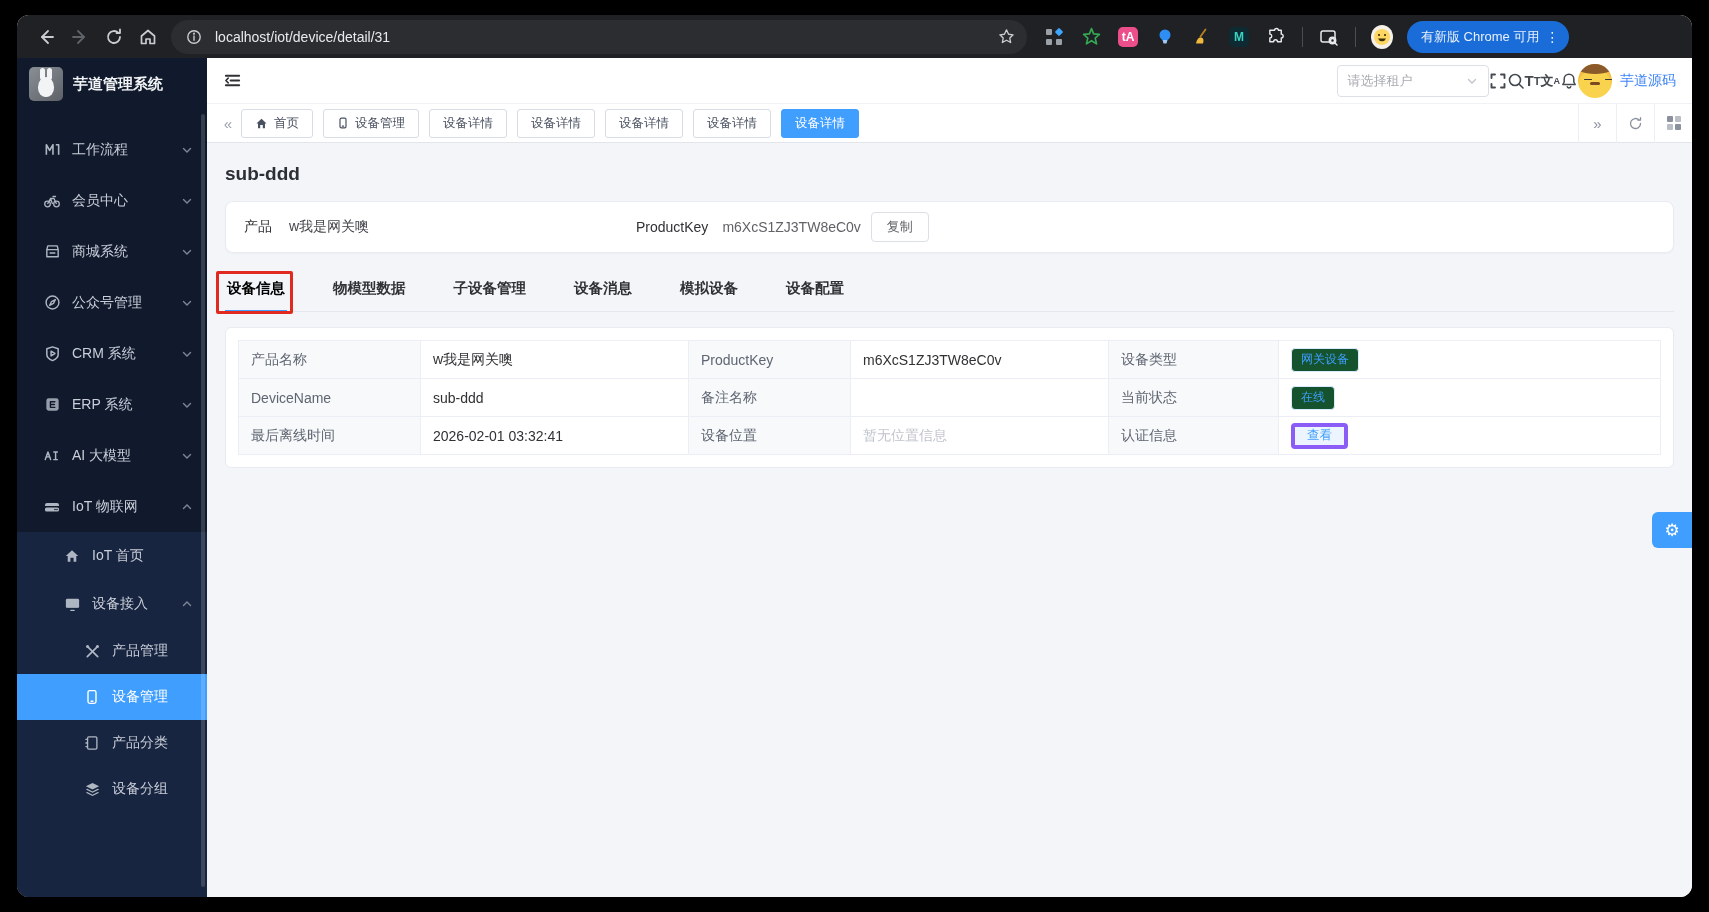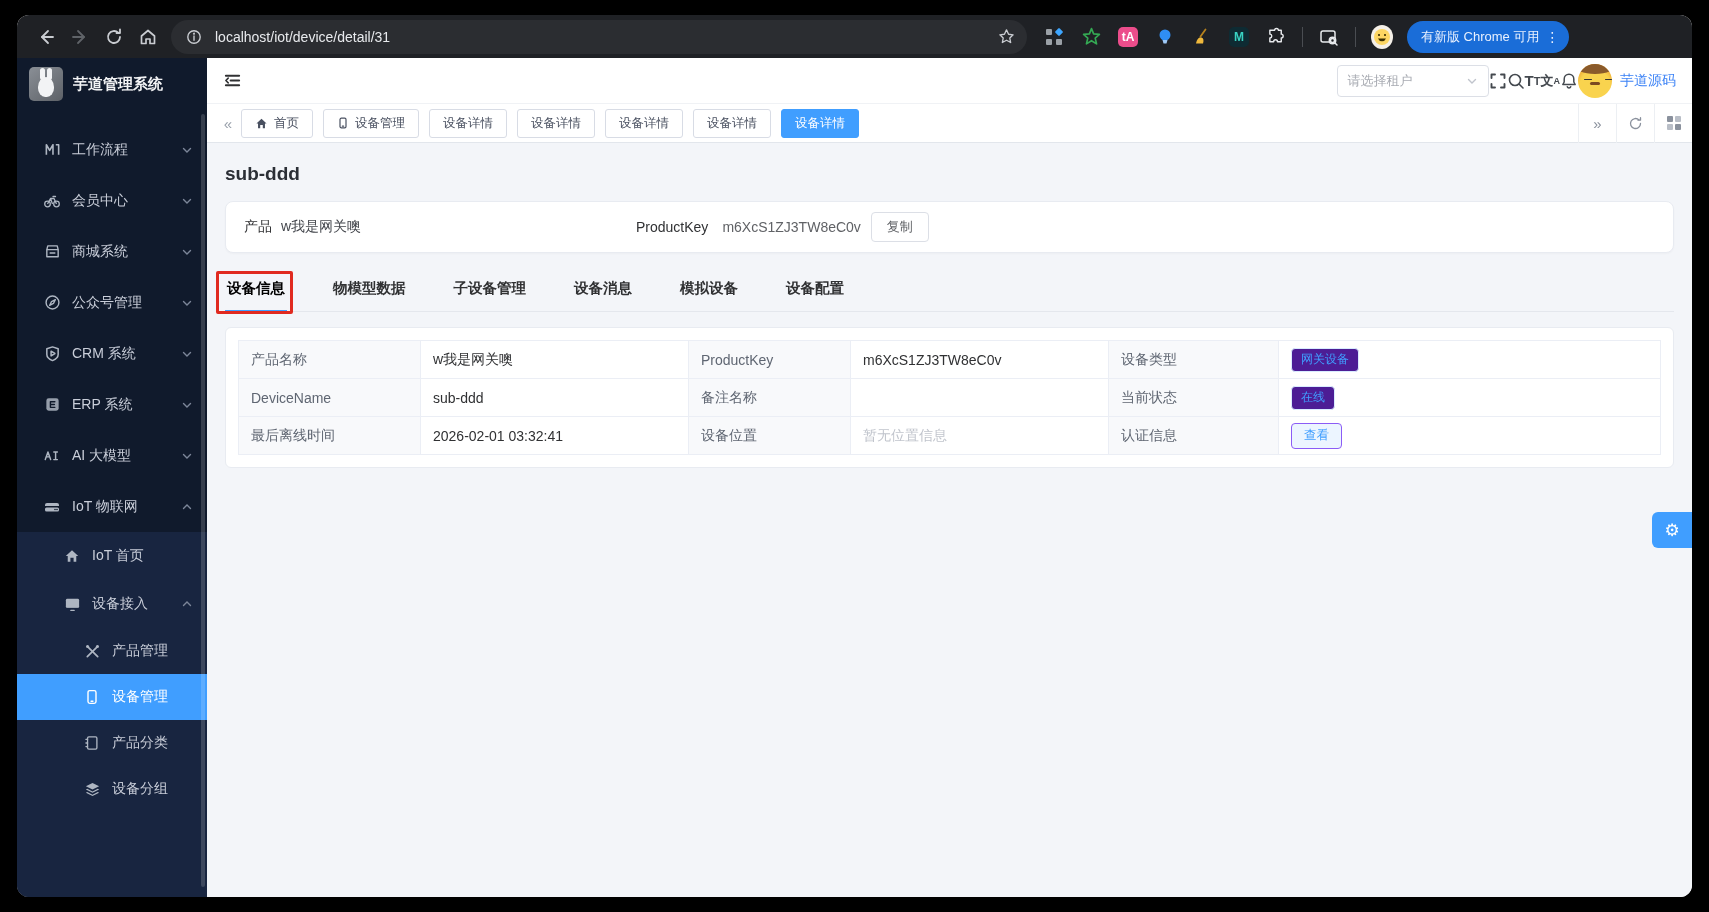--- a/index.html
+++ b/index.html
@@ -78,42 +78,42 @@
   .vtab { height:29px; display:flex; align-items:center; gap:6px; padding:0 13px; border:1px solid #d8dce5; border-radius:3px; background:#fff; color:#495060; font-size:12.5px; cursor:pointer; white-space:nowrap; }
   .vtab .vt-ic { display:flex; color:#495060; }
   .vtab.active { background:#409eff; border-color:#409eff; color:#fff; }
   .vt-ctrl { display:flex; align-items:center; margin-left:auto; flex:0 0 auto; }
   .vt-cell { width:38px; height:39px; display:flex; align-items:center; justify-content:center; border-left:1px solid #eceff3; color:#8a919d; cursor:pointer; }
 
   
   .content { flex:1; padding:14px 18px; position:relative; overflow:hidden; }
   .page-title { font-size:19px; font-weight:bold; color:#2b2f36; margin:6px 0 16px 0; }
   .product-card { height:52px; background:#fff; border:1px solid #e8ebf1; border-radius:8px; box-shadow:0 1px 2px rgba(0,0,0,0.03); display:flex; align-items:center; padding:0 18px; }
-  .pc-group1 { width:392px; display:flex; align-items:center; gap:9px; }
+  .pc-group1 { width:392px; display:flex; align-items:center; gap:17px; }
   .pc-label { font-size:14px; color:#303133; }
   .pc-value { font-size:14px; color:#43464c; }
   .pk-value { font-size:14px; color:#606266; margin:0 10px 0 14px; }
   .copy-btn { height:30px; padding:0 15px; border:1px solid #dcdfe6; border-radius:4px; background:#fff; color:#606266; font-size:13px; cursor:pointer; }
 
   
   .dtabs { margin-top:26px; display:flex; gap:48px; border-bottom:1px solid #e4e7ed; padding:0 2px 13px 2px; position:relative; }
   .dtab { font-size:14.5px; font-weight:600; color:#303133; cursor:pointer; position:relative; white-space:nowrap; }
   .dtab.active { color:#000000; }
   .dtab.active:after { content:""; position:absolute; left:-2px; right:-2px; bottom:-14px; height:2px; background:#409eff; }
   .annotation-box { position:absolute; left:-9px; top:-8px; width:77px; height:43px; border:3px solid #e02a20; border-radius:2px; pointer-events:none; }
 
   
   .table-card { margin-top:15px; background:#fff; border:1px solid #e8ebf1; border-radius:6px; padding:12px; }
   table.desc { width:100%; border-collapse:collapse; table-layout:fixed; }
   table.desc td { border:1px solid #ebeef5; height:38px; padding:0 12px; font-size:14px; }
   td.dlabel { background:#f8f9fb; color:#5f6672; }
   td.dvalue { color:#303133; }
   .ph-text { color:#c0c4cc; }
-  .tag { display:inline-flex; align-items:center; height:24px; padding:10px 9px; background:#4c1d95; border:1px solid #d9ecff; border-radius:4px; color:#409eff; font-size:12px; }
-  .view-btn { display:inline-flex; align-items:center; height:26px; padding:0 12px; background:#ecf5ff; border:1px solid #8b5cf6; border-radius:4px; color:#409eff; font-size:12.5px; cursor:pointer; }
+  .tag { display:inline-flex; align-items:center; height:24px; padding:10px 9px; background:#14532d; border:1px solid #d9ecff; border-radius:4px; color:#409eff; font-size:12px; }
+  .view-btn { display:inline-flex; align-items:center; height:26px; padding:0 12px; background:#ecf5ff; border:4px solid #8b5cf6; border-radius:4px; color:#409eff; font-size:12.5px; cursor:pointer; }
 
   
   .gear-btn { position:absolute; right:0; top:497px; width:40px; height:36px; background:#409eff; border-radius:6px 0 0 6px; display:flex; align-items:center; justify-content:center; color:#fff; font-size:17px; cursor:pointer; z-index:5; }
 </style>
 </head>
 <body>
 
 <div class="window">
 
   <div class="browser-bar">

